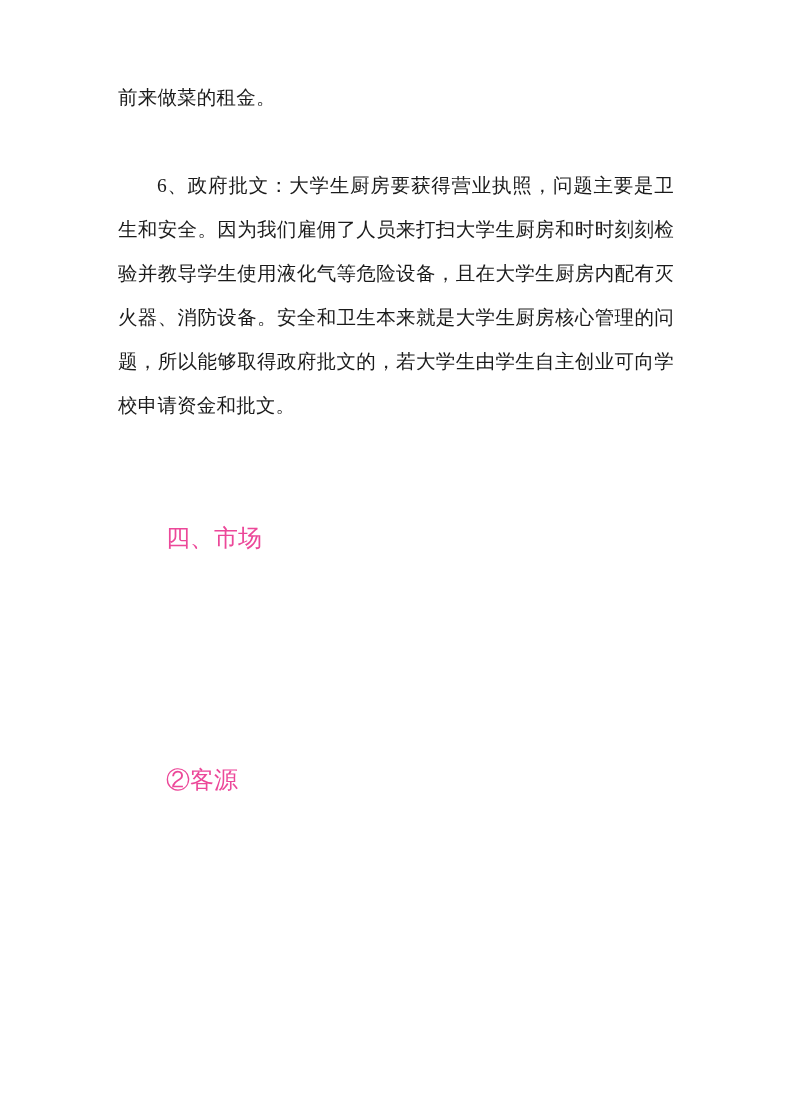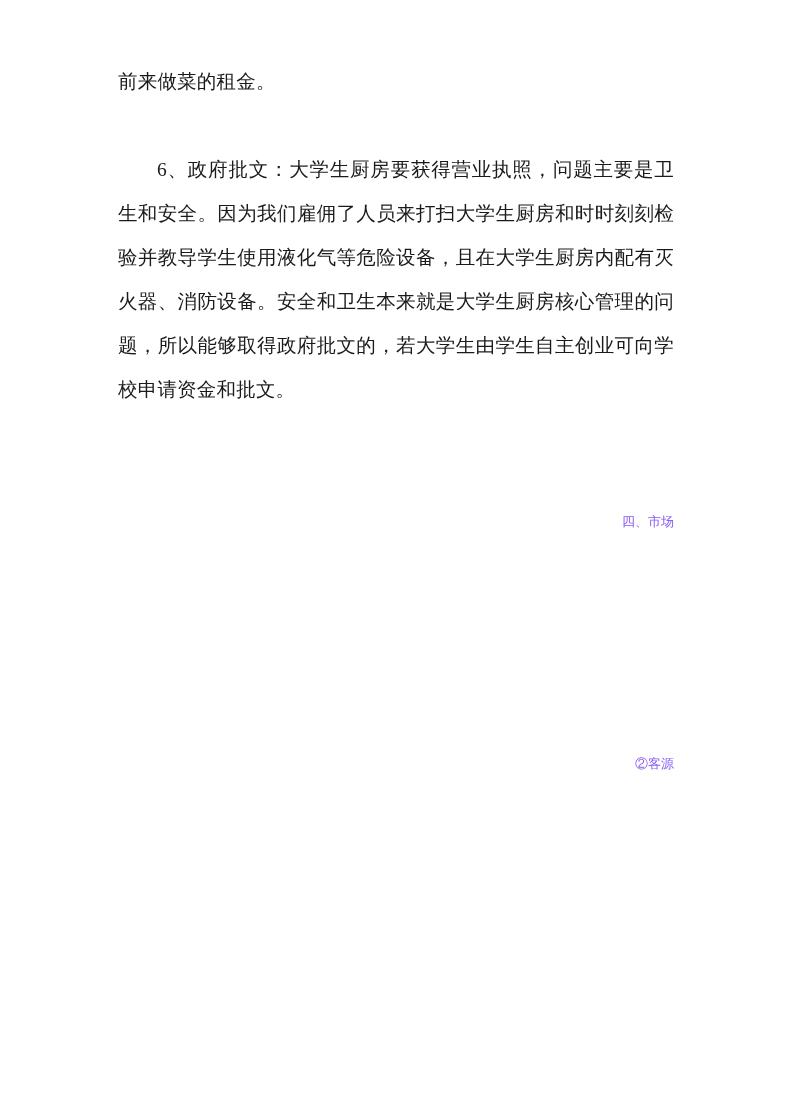--- a/index.html
+++ b/index.html
@@ -37,31 +37,31 @@
   }
   .para.indent {
     text-indent: 2em;
     font-family: Liberation Serif, serif;
   }
   .para.last-line-left {
     text-align-last: left;
   }
   .heading {
     margin: 0;
-    font-size: 13px;
+    font-size: 24px;
     line-height: 44px;
-    color: #8b5cf6;
+    color: #ec4899;
     font-weight: 400;
     text-indent: 2em;
-    text-align: right;
+    text-align: left;
   }
   .spacer-sm { height: 44px; }
   .spacer-md { height: 66px; }
   .spacer-lg { height: 88px; }
-  .block-cont { padding-top: 60px; }
+  .block-cont { padding-top: 76px; }
 </style>
 </head>
 <body>
 
 <div class="page">
   <div class="text-column">
 
     <div class="block-cont">
       <p class="para last-line-left">前来做菜的租金。</p>
     </div>

